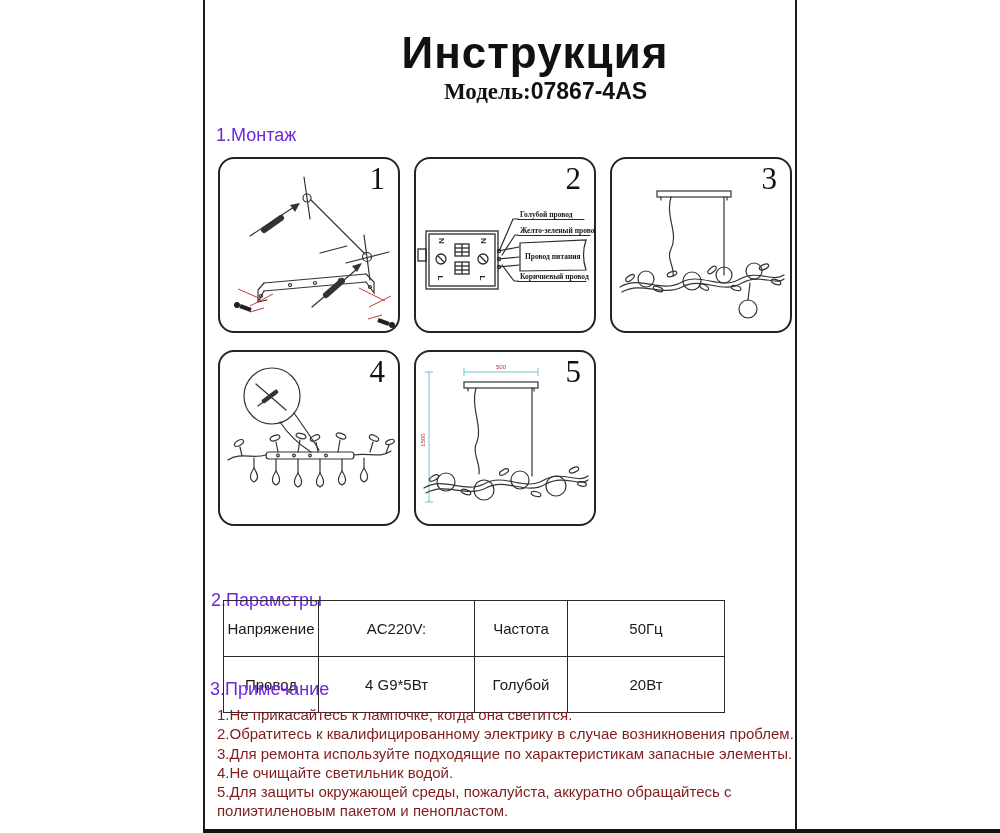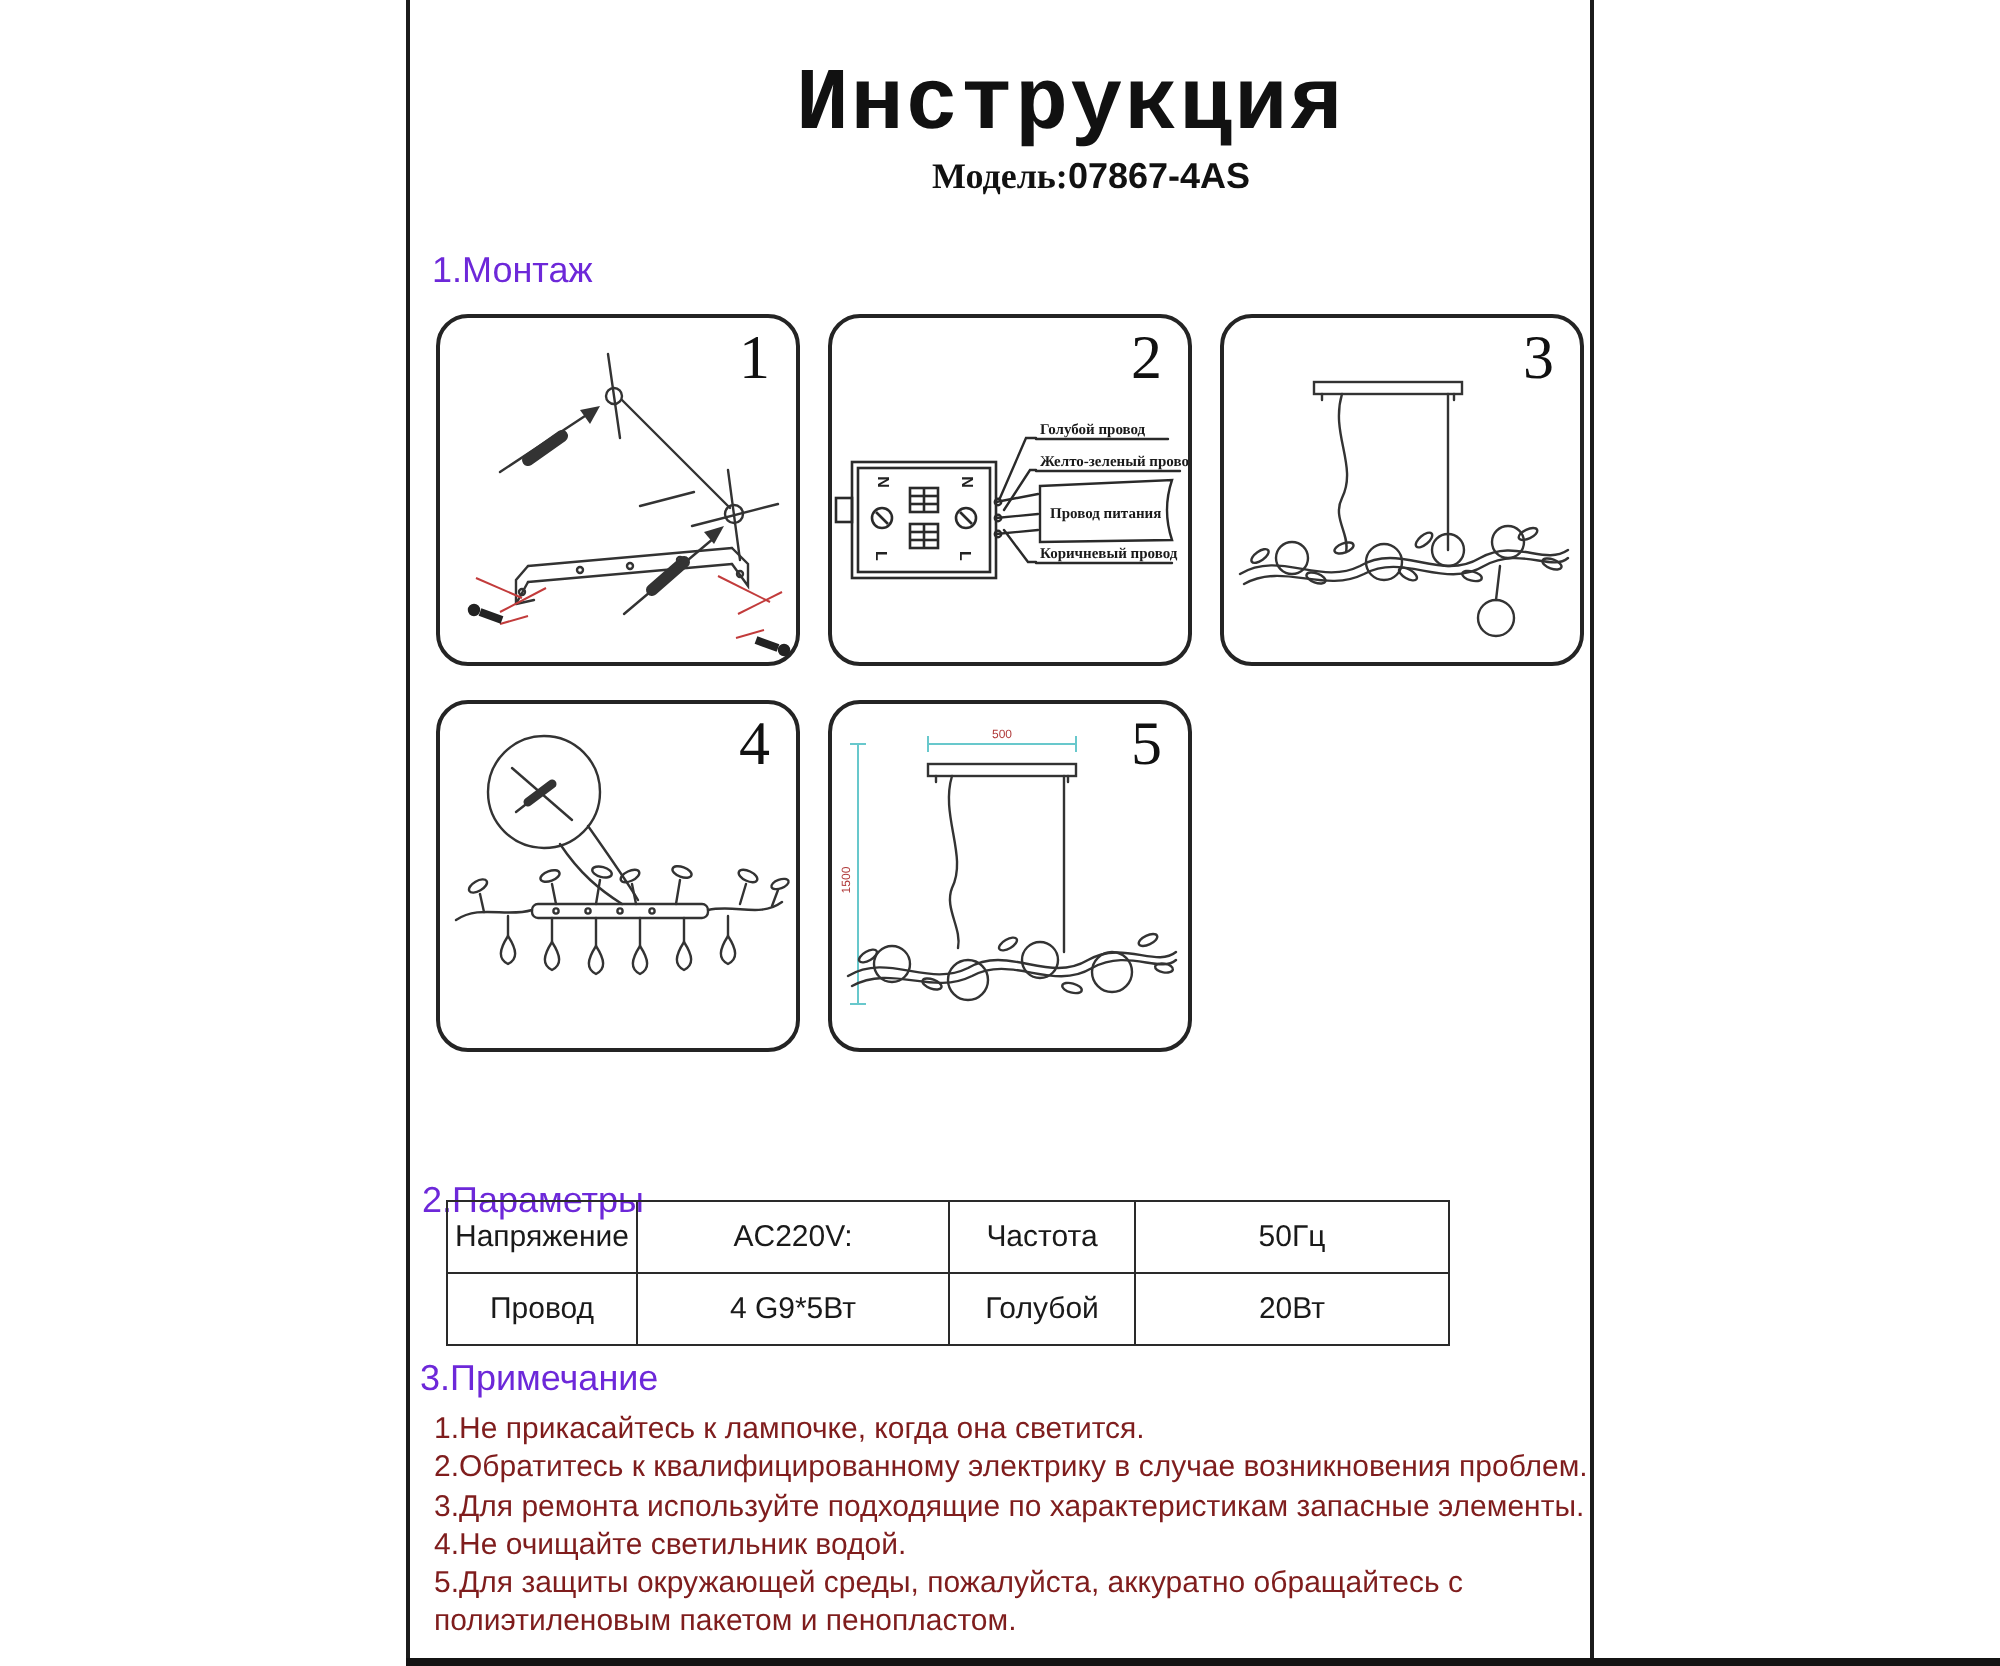--- a/index.html
+++ b/index.html
@@ -7,24 +7,24 @@
     width:1000px;height:833px;position:relative;background:#ffffff;
     font-family:"Liberation Sans",sans-serif;color:#1a1a1a;overflow:hidden;
   }
   .edge{position:absolute;background:#1c1c1c;}
   .edge-left{left:203px;top:0;width:2px;height:833px;}
   .edge-right{left:795px;top:0;width:2px;height:833px;}
   .edge-bottom{left:203px;top:829px;width:797px;height:4px;background:#141414;}
 
   .title-wrap{position:absolute;left:204px;top:30px;width:662px;text-align:center;}
   .doc-title{
-    margin:0;font-family:Liberation Mono, monospace;font-weight:bold;
+    margin:0;font-family:Liberation Sans, sans-serif;font-weight:bold;
     font-size:44px;line-height:46px;letter-spacing:1px;color:#111;
   }
-  .model-line{margin-top:2px;font-size:18px;font-weight:bold;color:#111;padding-left:21px;}
+  .model-line{margin-top:2px;font-size:23px;font-weight:bold;color:#111;padding-left:21px;}
   .model-label{font-family:"Liberation Serif",serif;}
   .model-value{font-family:"Liberation Sans",sans-serif;}
 
   .sec-heading{position:absolute;font-size:18px;color:#6d28d9;}
   .h-montage{left:216px;top:125px;}
   .h-params{left:211px;top:590px;}
   .h-notes{left:210px;top:679px;}
 
   .fig{
     position:absolute;width:178px;height:172px;background:#fff;
@@ -40,21 +40,21 @@
   #fig3{left:610px;top:157px;}
   #fig4{left:218px;top:350px;}
   #fig5{left:414px;top:350px;}
 
   table.params{
     position:absolute;left:223px;top:600px;border-collapse:collapse;
     table-layout:fixed;width:481px;
   }
   table.params td{
     border:1.6px solid #2a2a2a;height:27px;text-align:center;
-    font-size:15px;padding:4px 2px;white-space:nowrap;overflow:hidden;
+    font-size:15px;padding:14px 2px;white-space:nowrap;overflow:hidden;
   }
   td.c0{width:90px;} td.c1{width:151px;} td.c2{width:88px;margin-left:44px;} td.c3{width:152px;}
 
   .notes{position:absolute;left:217px;top:705px;width:580px;
     font-size:15px;line-height:19.3px;color:#7f1d1d;}
   .notes div{margin:0;}
 </style>
 </head>
 <body>
 

